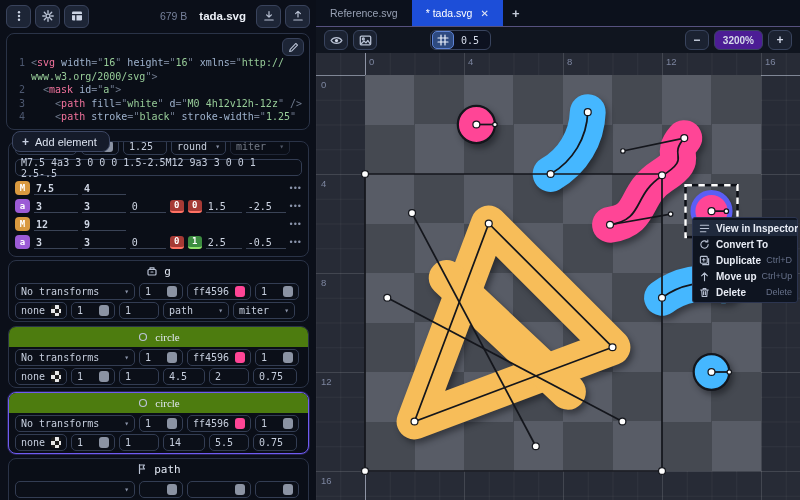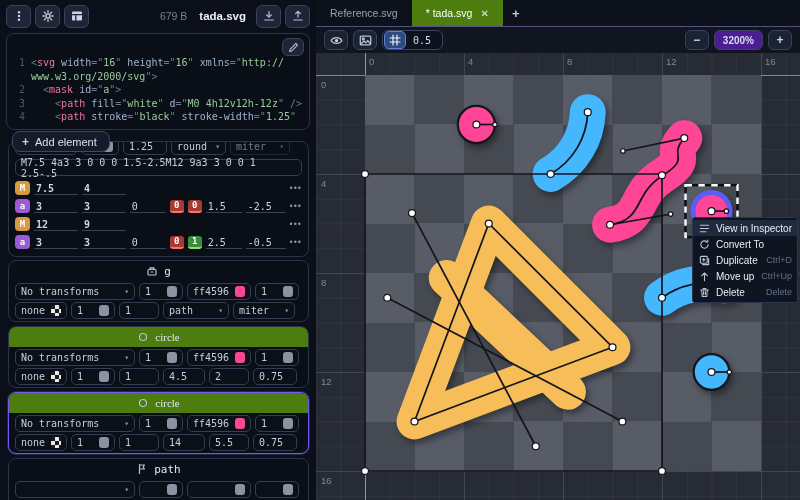--- a/index.html
+++ b/index.html
@@ -58,30 +58,30 @@
   .flag-red { background:#a63a35; border-color:#ff7264; }
   .flag-green { background:#3c8c40; border-color:#8ee06a; }
   .seg-menu { margin-left:auto; color:#8a94ab; font-size:9px; letter-spacing:1px; }
 
   .head-purple { background:#4d7c0f;font-family:Liberation Serif, serif; }
   .panel-selected { border:1px solid #6f5bf2; box-shadow:0 0 0 1px #6f5bf244; }
 
   
   #tabbar { position:absolute; left:316px; top:0; width:484px; height:26px; background:#0c111c; display:flex; align-items:stretch; }
   .tab { display:flex; align-items:center; gap:8px; padding:0 14px; color:#98a1b4; font-size:10.5px; }
-  .tab.active { background:#4d7c0f; color:#ffffff; }
+  .tab.active { background:#1d4ed8; color:#ffffff; }
   .tab .close { font-size:10px; color:#e6eaf4; }
   #new-tab { width:26px; display:flex; align-items:center; justify-content:center; color:#c3cad8; font-size:13px; font-weight:bold; }
   #tab-divider { position:absolute; left:316px; top:26px; width:484px; height:1px; background:#56517e; }
 
   #canvas-toolbar { position:absolute; left:316px; top:27px; width:484px; height:26px; background:#10151f;
                     display:flex; align-items:center; gap:5px; padding:0 8px 0 8px; }
   .tbtn { width:24px; height:20px; background:#1b2231; border:1px solid #39445e; border-radius:6px;
           display:inline-flex; align-items:center; justify-content:center; color:#cfd6e6; }
-  #grid-group { display:inline-flex; align-items:center; height:20px; border:1px solid #39445e; border-radius:6px; background:#0d1220; }
+  #grid-group { display:inline-flex; align-items:center; height:20px; border:1px solid #39445e; border-radius:6px; background:#0d1220;margin-left:48px; }
   #grid-btn { width:22px; height:18px; margin:0 0 0 1px; background:#2e4a80; border:1px solid #5d83d6; border-radius:5px;
               display:inline-flex; align-items:center; justify-content:center; color:#eaf0fb; }
   #grid-size { width:36px; color:#d6dcea; font:10px "DejaVu Sans Mono", monospace; padding-left:7px; }
   #tb-spacer { flex:1; }
   #zoom-level { height:20px; background:#4c1d95; border:1px solid #39445e; border-radius:6px; color:#d6dcea;
                 font:bold 10px "Liberation Sans", sans-serif; display:inline-flex; align-items:center; padding:0 8px; }
   .zbtn { width:24px; height:20px; font-weight:bold; font-size:12px; }
 
   #canvas { position:absolute; left:316px; top:53px; width:484px; height:447px; background:#272b36; overflow:hidden;
             background-image:
@@ -100,21 +100,21 @@
   #art-svg { position:absolute; left:49px; top:22px; overflow:visible;
              filter:drop-shadow(3px 4px 3px rgba(8,10,16,0.45)); }
   #overlay-svg { position:absolute; left:49px; top:22px; overflow:visible; }
 
   
   #context-menu { position:absolute; left:376px; top:164px; width:106px; background:#0e1420;
                   border:1px solid #2c3550; border-radius:3px; padding:2px 0; z-index:10; }
   .cm-item { display:flex; align-items:center; gap:5px; height:16px; padding:0 5px 0 5px; }
   .cm-item.hl { background:#202a3d; }
   .cm-icon { width:13px; display:inline-flex; justify-content:center; color:#b9c2d4; flex:none; }
-  .cm-label { color:#e8ecf5; font-size:10px; font-weight:normal; white-space:nowrap; }
+  .cm-label { color:#e8ecf5; font-size:10px; font-weight:bold; white-space:nowrap; }
   .cm-short { margin-left:auto; color:#667089; font-size:9px; white-space:nowrap; }
   svg.mini { stroke:#b9c2d4; stroke-width:1.2; fill:none; stroke-linecap:round; stroke-linejoin:round; display:block; }
 </style>
 </head>
 <body>
 
 <div id="left-panel">
 
   <div id="hdr">
     <span class="ibtn">

